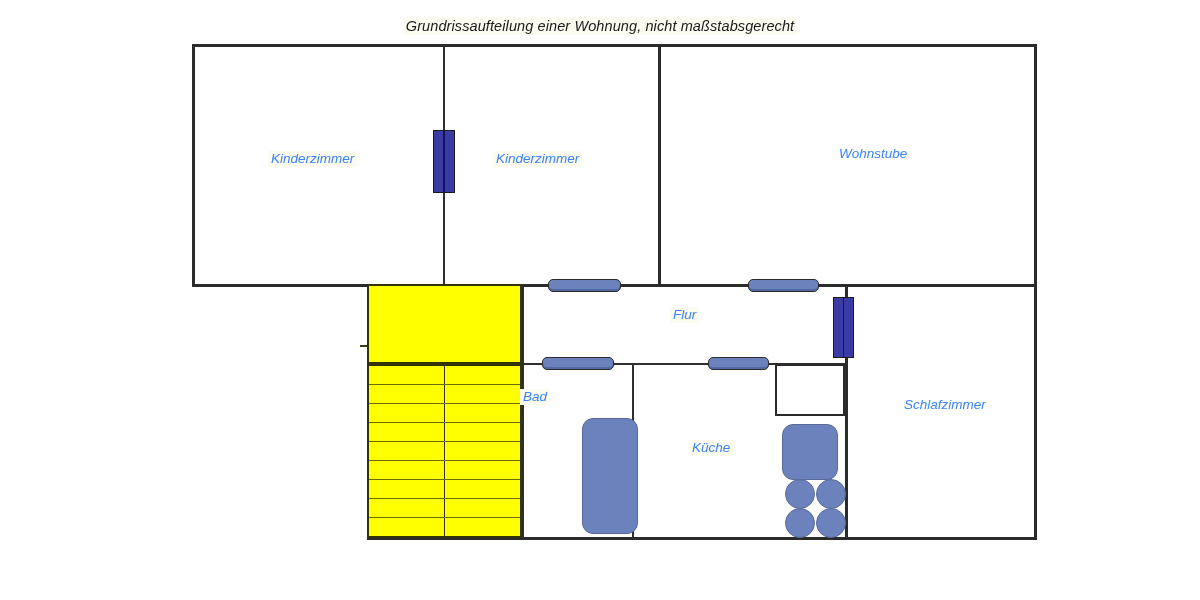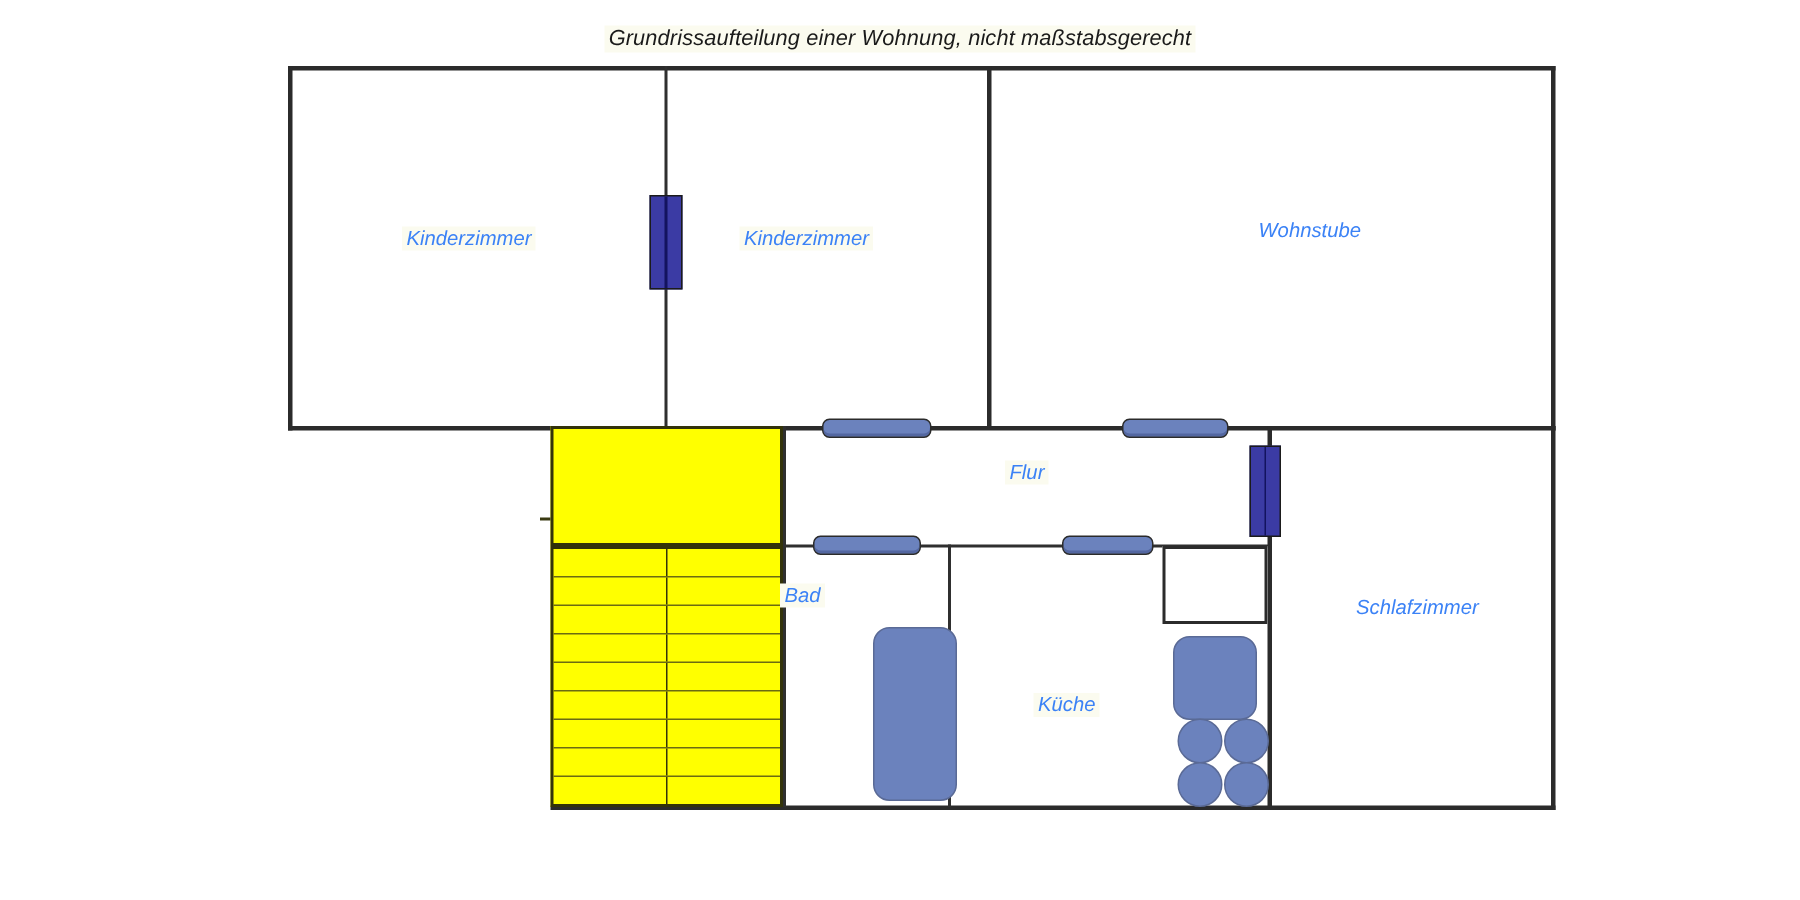--- a/index.html
+++ b/index.html
@@ -238,16 +238,16 @@
   <div class="burner" style="left:785px; top:479px; width:30px; height:30px;"></div>
   <div class="burner" style="left:816px; top:479px; width:30px; height:30px;"></div>
   <div class="burner" style="left:785px; top:508px; width:30px; height:30px;"></div>
   <div class="burner" style="left:816px; top:508px; width:30px; height:30px;"></div>
 
   <div class="room-label" style="left:268px; top:151px;">Kinderzimmer</div>
   <div class="room-label" style="left:493px; top:151px;">Kinderzimmer</div>
   <div class="room-label plainbg" style="left:820px; top:146px;margin-left:16px;">Wohnstube</div>
   <div class="room-label" style="left:670px; top:307px;">Flur</div>
   <div class="room-label" style="left:520px; top:389px;">Bad</div>
-  <div class="room-label" style="left:689px; top:440px;margin-top:22px;">Küche</div>
+  <div class="room-label" style="left:689px; top:440px;">Küche</div>
   <div class="room-label plainbg" style="left:901px; top:397px;">Schlafzimmer</div>
 
 </div>
 
 </body></html>

